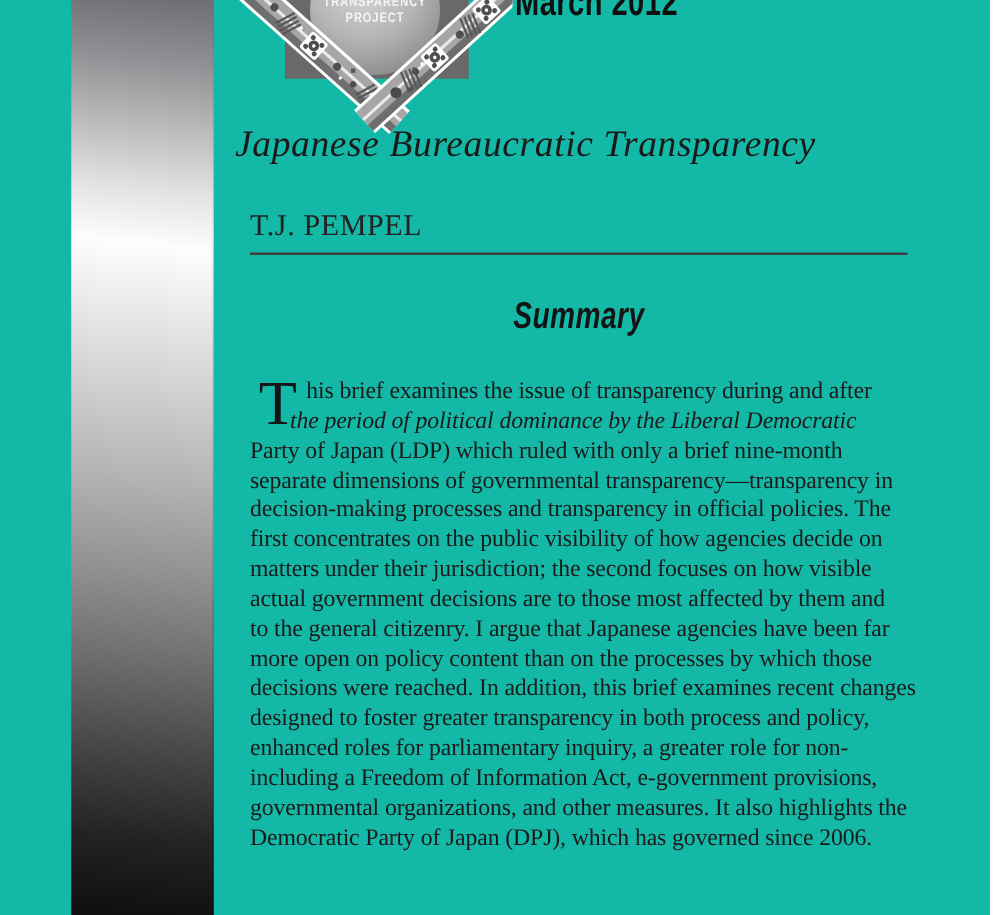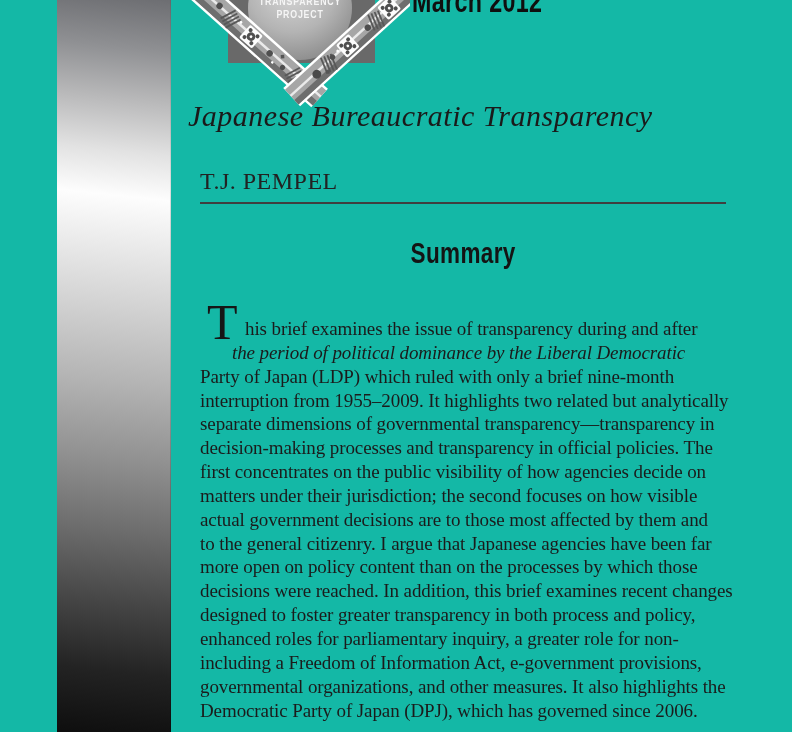--- a/index.html
+++ b/index.html
@@ -27,29 +27,29 @@
   .title {
     position:absolute; left:188px; top:99px; margin:0;
     font-style:italic; font-weight:normal; font-size:30px;
     letter-spacing:0.5px; color:#1a1a1a; white-space:nowrap;
   }
   .author {
     position:absolute; left:200px; top:168px; font-size:24px;
     letter-spacing:0.5px; color:#222; white-space:nowrap;
   }
   .rule { position:absolute; left:200px; top:202px; width:526px; height:2px; background:#3f3f3f; }
-  .heading-wrap { position:absolute; left:200px; top:236px; width:526px; text-align:center; }
+  .heading-wrap { position:absolute; left:200px; top:236px; width:526px; text-align:center;font-style:italic; }
   .condensed {
     display:inline-block; font-family:"Liberation Sans", sans-serif;
     font-weight:bold; font-size:30px; color:#141414;
     transform:scaleX(0.75); transform-origin:center; letter-spacing:0.5px;
   }
   .para { position:absolute; left:200px; top:301px; width:540px; }
   .pline { white-space:nowrap; font-size:19px; line-height:23.85px; letter-spacing:-0.1px; }
-  .pl1 { padding-left:45px;margin-top:16px; }
+  .pl1 { padding-left:45px; }
   .pl2 { padding-left:32px;font-style:italic; }
   .dropcap {
     position:absolute; left:7px; top:3px; font-size:50px; line-height:0.75;
     color:#161616; font-family:"Liberation Serif", serif;
   }
 </style>
 </head>
 <body>
 
 <div class="page">
@@ -160,21 +160,20 @@
 
   <div class="heading-wrap">
     <span class="condensed">Summary</span>
   </div>
 
   <div class="para">
     <span class="dropcap">T</span>
     <div class="pline pl1">his brief examines the issue of transparency during and after</div>
     <div class="pline pl2">the period of political dominance by the Liberal Democratic</div>
     <div class="pline">Party of Japan (LDP) which ruled with only a brief nine-month</div>
-    <div class="pline">interruption from 1955–2009. It highlights two related but analytically</div>
     <div class="pline">separate dimensions of governmental transparency—transparency in</div>
     <div class="pline">decision-making processes and transparency in official policies. The</div>
     <div class="pline">first concentrates on the public visibility of how agencies decide on</div>
     <div class="pline">matters under their jurisdiction; the second focuses on how visible</div>
     <div class="pline">actual government decisions are to those most affected by them and</div>
     <div class="pline">to the general citizenry. I argue that Japanese agencies have been far</div>
     <div class="pline">more open on policy content than on the processes by which those</div>
     <div class="pline">decisions were reached. In addition, this brief examines recent changes</div>
     <div class="pline">designed to foster greater transparency in both process and policy,</div>
     <div class="pline">enhanced roles for parliamentary inquiry, a greater role for non-</div>

